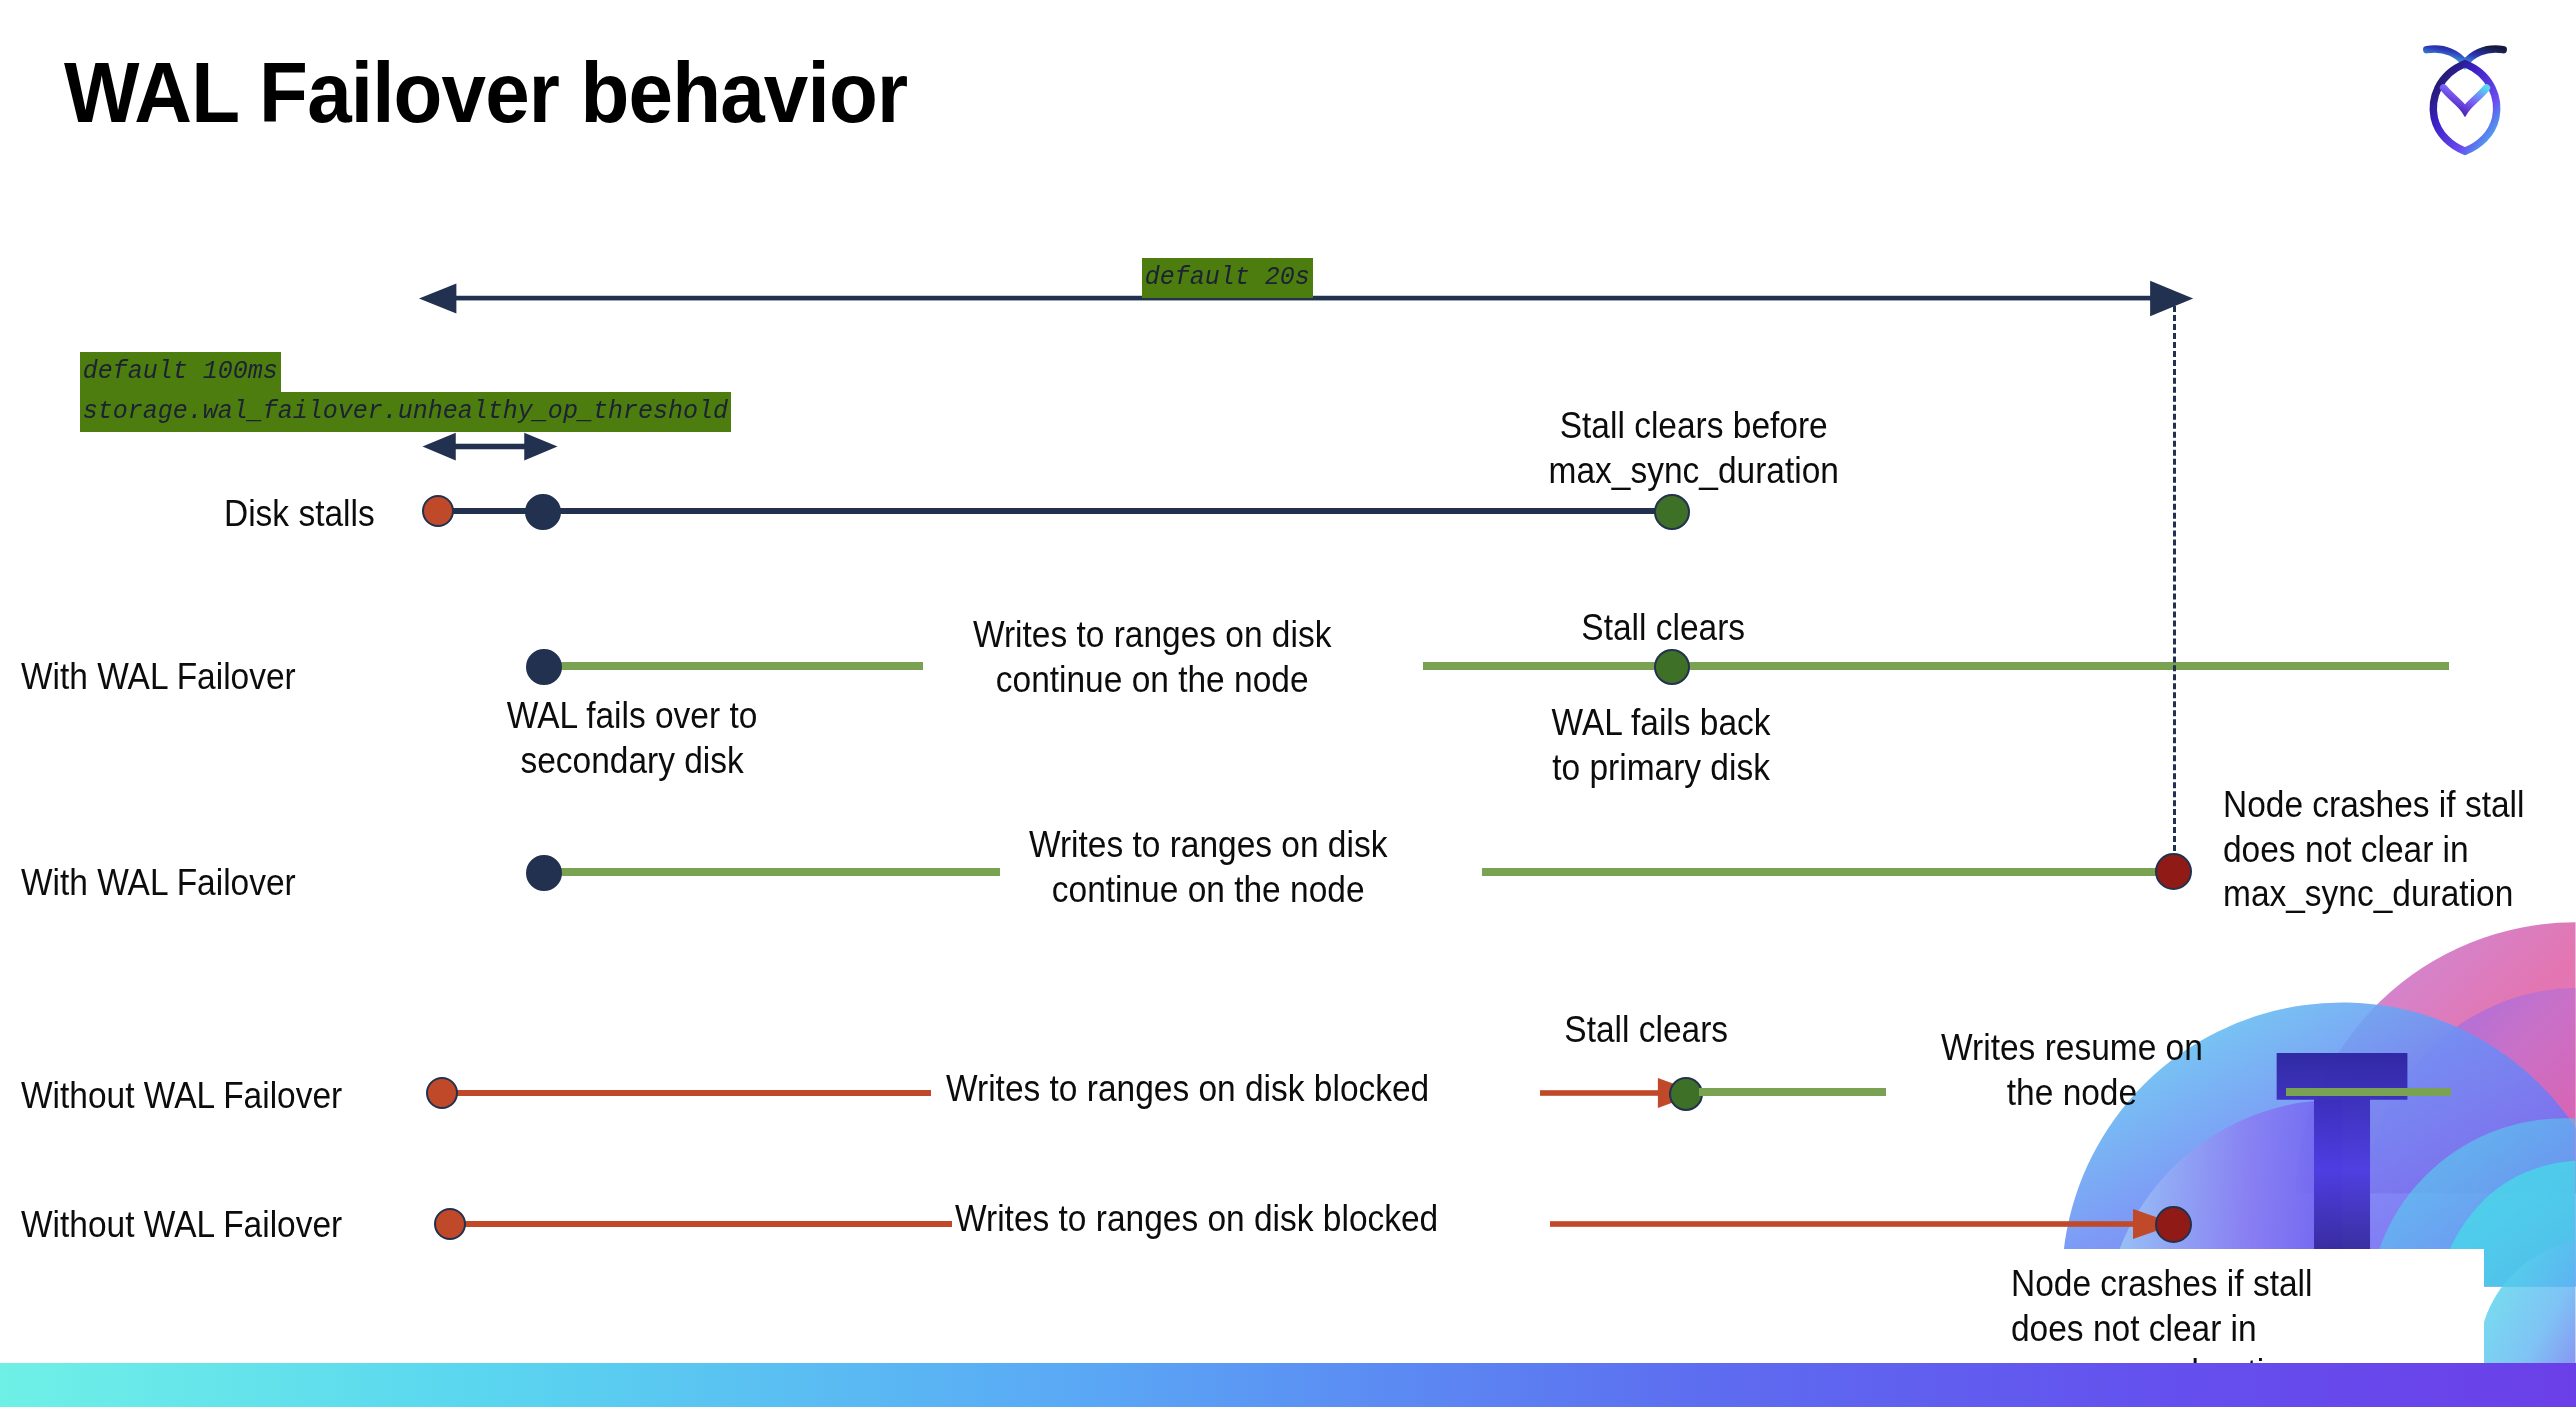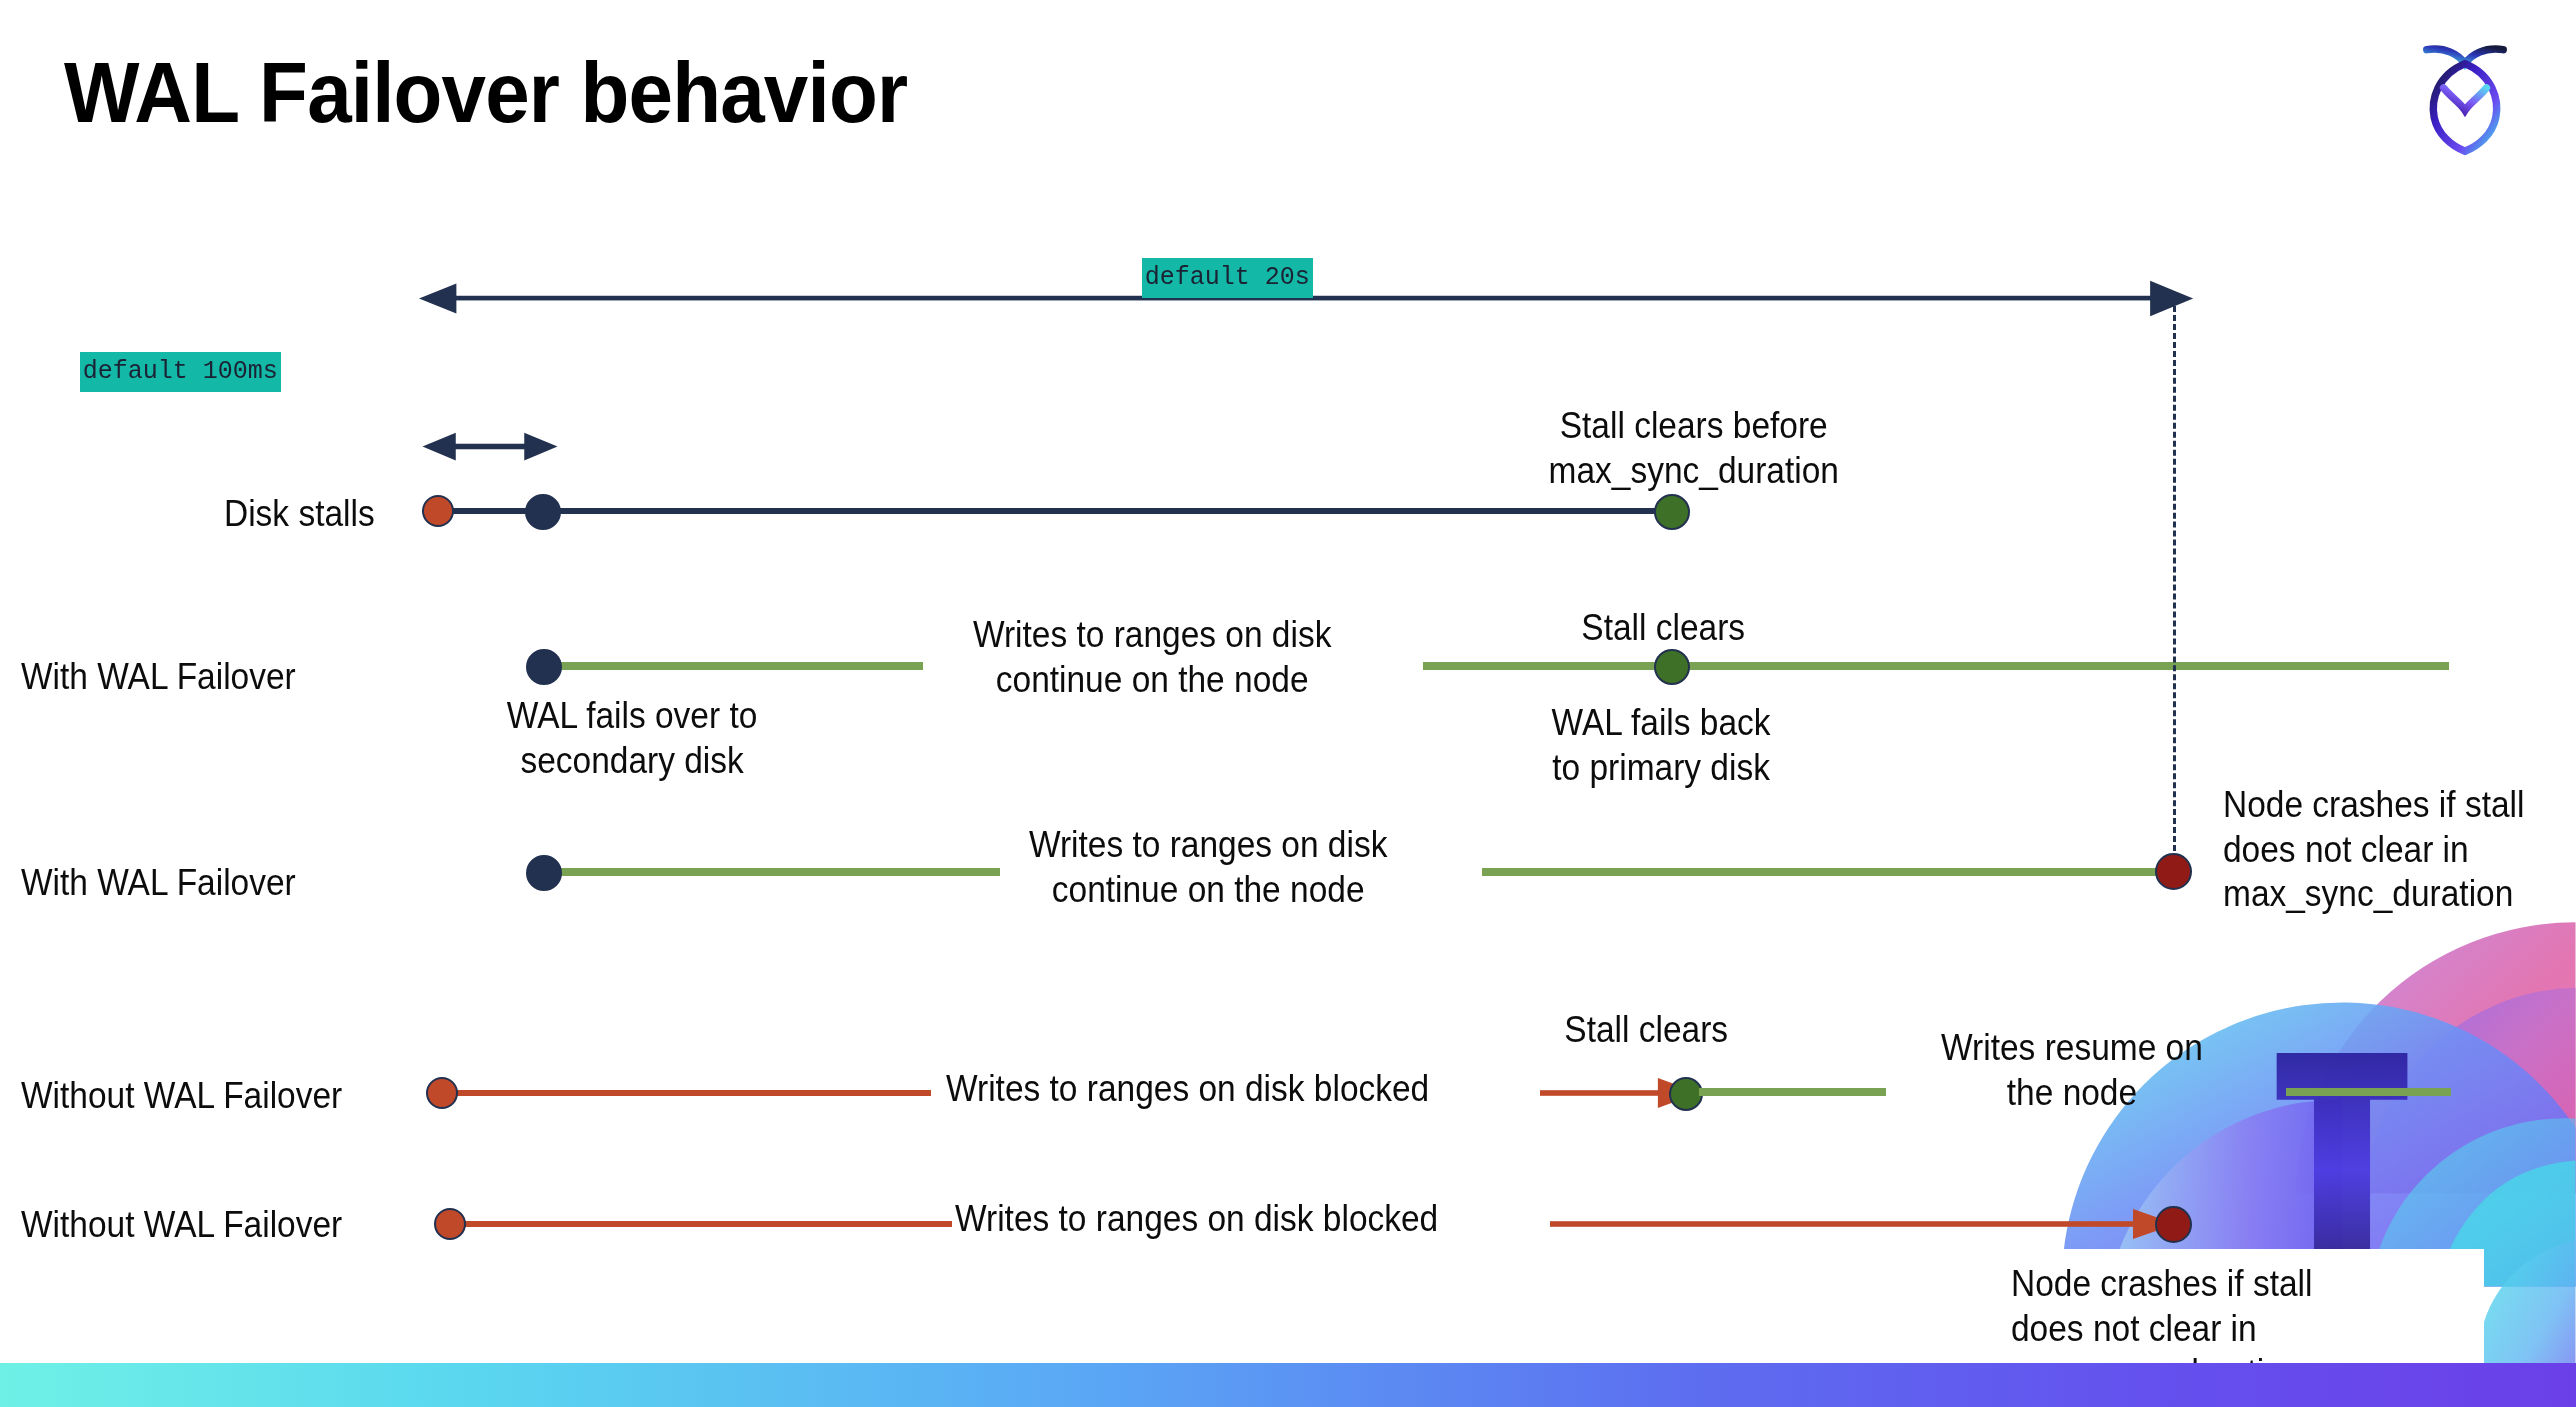--- a/index.html
+++ b/index.html
@@ -52,23 +52,24 @@
   
   .code {
     position: absolute;
     font-family: "Liberation Mono", monospace;
     font-size: 25px;
     color: #1b2233;
     white-space: nowrap;
     line-height: 1.52;
   }
   .code span {
-    background: #14b8a6;
+    background: #4d7c0f;
     padding: 0.9px 2.8px;
     display: inline-block;
+    font-style: italic;
   }
 
   
   .txt {
     position: absolute;
     font-family: "Liberation Sans", sans-serif;
     font-size: 36px;
     color: #0c0c0c;
     line-height: 1.24;
     white-space: pre-line;
@@ -204,20 +205,21 @@
       <rect x="36" y="20" width="1822" height="5" fill="#22314f"></rect>
       <path d="M1898 23 L1852 4 L1852 42 Z" fill="#22314f"></path>
     </svg>
   </div>
   <div class="code" style="left:1142px; top:258px;">
     <span>default 20s</span><br>
   </div>
 
   <div class="code" style="left:39px; top:352px;margin-left:41px;">
     <span>default 100ms</span><br>
+    <span>storage.wal_failover.unhealthy_op_threshold</span>
   </div>
   <div>
     <svg style="position:absolute; left:422px; top:428px;" width="136" height="37" viewBox="0 0 146 40">
       <path d="M0 20 L36 5 L36 35 Z" fill="#22314f"></path>
       <rect x="32" y="17" width="84" height="6" fill="#22314f"></rect>
       <path d="M146 20 L110 5 L110 35 Z" fill="#22314f"></path>
     </svg>
   </div>
 
   <div class="rowlabel" style="left:224px; top:493px;">Disk stalls</div>

